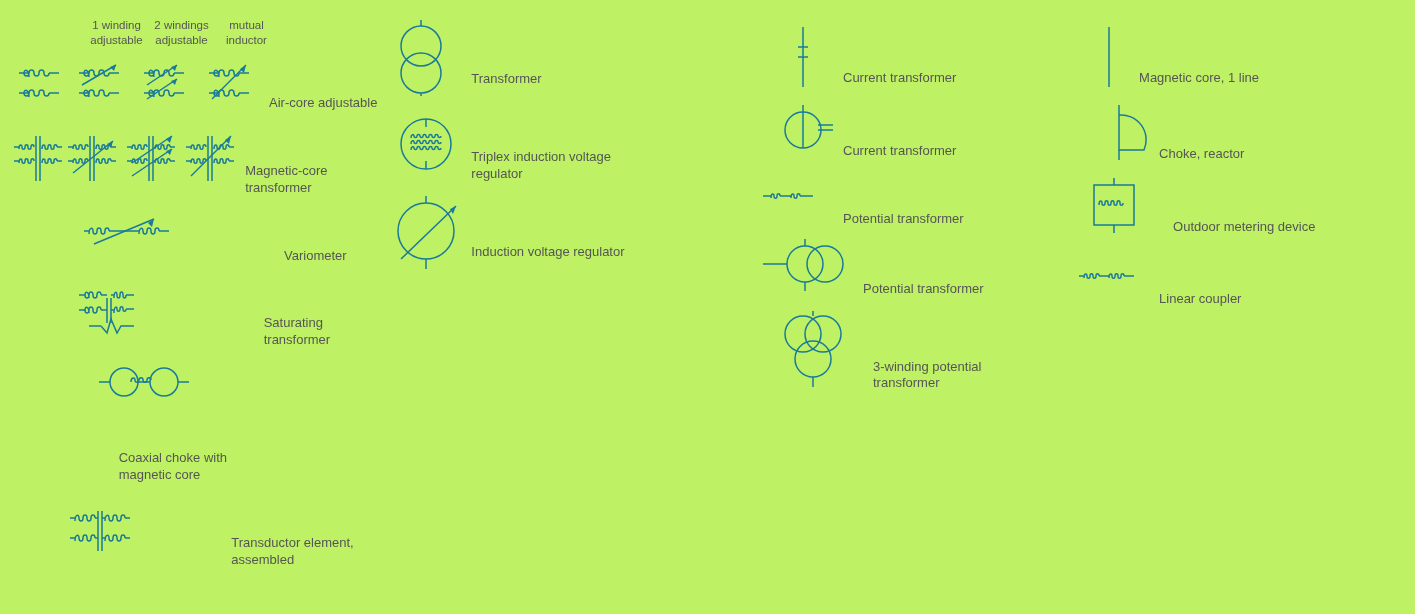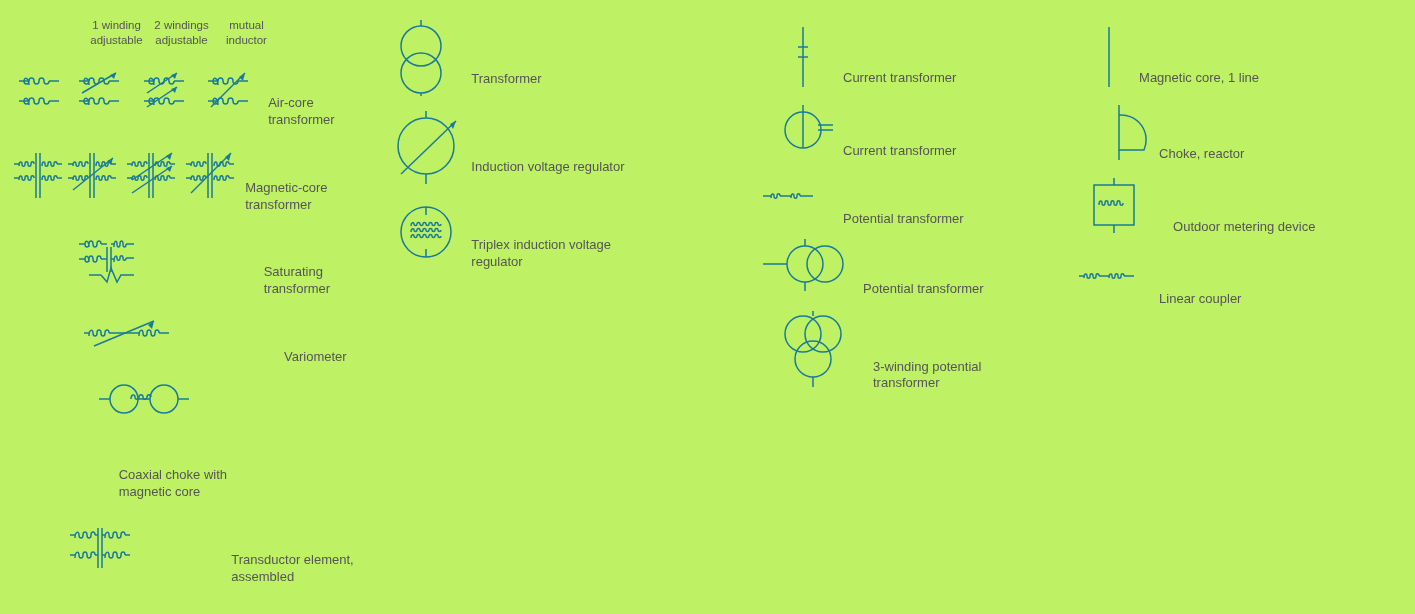--- a/index.html
+++ b/index.html
@@ -118,21 +118,21 @@
         <path d="M15,40 C15,32 10,32 10,36 C10,40 15,40 15,36 C15,32 20,32 20,36 C20,40 25,40 25,36 C25,32 30,32 30,36 C30,40 35,40 35,36" fill="none" stroke="#1a7a9a" stroke-width="1.5"></path>
         <path d="M15,20 C15,12 10,12 10,16 C10,20 15,20 15,16 C15,12 20,12 20,16 C20,20 25,20 25,16 C25,12 30,12 30,16 C30,20 35,20 35,16" fill="none" stroke="#1a7a9a" stroke-width="1.5"></path>
         <line x1="5" y1="36" x2="15" y2="36" stroke="#1a7a9a" stroke-width="1.5"></line>
         <line x1="35" y1="36" x2="45" y2="36" stroke="#1a7a9a" stroke-width="1.5"></line>
         <line x1="5" y1="16" x2="15" y2="16" stroke="#1a7a9a" stroke-width="1.5"></line>
         <line x1="35" y1="16" x2="45" y2="16" stroke="#1a7a9a" stroke-width="1.5"></line>
 
         <line x1="8" y1="42" x2="42" y2="8" stroke="#1a7a9a" stroke-width="1.5"></line>
         <polygon points="42,8 36,12 40,16" fill="#1a7a9a"></polygon>
       </svg>
-      <div class="symbol-label">Air-core transformer</div>
+      <div class="symbol-label">Air-core adjustable</div>
     </div>
 
     <div class="symbol-row">
 
       <svg width="60" height="55">
 
         <line x1="22" y1="5" x2="22" y2="50" stroke="#1a7a9a" stroke-width="1.5"></line>
         <line x1="26" y1="5" x2="26" y2="50" stroke="#1a7a9a" stroke-width="1.5"></line>
 
         <path d="M5,18 C5,13 8,13 8,16 C8,19 11,19 11,16 C11,13 14,13 14,16 C14,19 17,19 17,16 C17,13 20,13 20,16" fill="none" stroke="#1a7a9a" stroke-width="1.5"></path>
@@ -189,20 +189,38 @@
         <line x1="0" y1="16" x2="5" y2="16" stroke="#1a7a9a" stroke-width="1.5"></line>
         <line x1="0" y1="30" x2="5" y2="30" stroke="#1a7a9a" stroke-width="1.5"></line>
         <line x1="43" y1="16" x2="48" y2="16" stroke="#1a7a9a" stroke-width="1.5"></line>
         <line x1="43" y1="30" x2="48" y2="30" stroke="#1a7a9a" stroke-width="1.5"></line>
         <line x1="5" y1="45" x2="45" y2="5" stroke="#1a7a9a" stroke-width="1.5"></line>
         <polygon points="45,5 39,9 43,13" fill="#1a7a9a"></polygon>
       </svg>
       <div class="symbol-label">Magnetic-core transformer</div>
     </div>
 
+    <div class="symbol-row" style="margin-top:6px;">
+      <div style="width:70px"></div>
+      <svg width="200" height="50">
+
+        <path d="M5,25 C5,18 9,18 9,22 C9,26 13,26 13,22 C13,18 17,18 17,22 C17,26 21,26 21,22 C21,18 25,18 25,22" fill="none" stroke="#1a7a9a" stroke-width="1.5"></path>
+
+        <path d="M55,25 C55,18 59,18 59,22 C59,26 63,26 63,22 C63,18 67,18 67,22 C67,26 71,26 71,22 C71,18 75,18 75,22" fill="none" stroke="#1a7a9a" stroke-width="1.5"></path>
+
+        <line x1="0" y1="22" x2="5" y2="22" stroke="#1a7a9a" stroke-width="1.5"></line>
+        <line x1="25" y1="22" x2="55" y2="22" stroke="#1a7a9a" stroke-width="1.5"></line>
+        <line x1="75" y1="22" x2="85" y2="22" stroke="#1a7a9a" stroke-width="1.5"></line>
+
+        <line x1="10" y1="35" x2="70" y2="10" stroke="#1a7a9a" stroke-width="1.5"></line>
+        <polygon points="70,10 64,14 68,18" fill="#1a7a9a"></polygon>
+      </svg>
+      <div class="symbol-label">Variometer</div>
+    </div>
+
     <div class="symbol-row" style="margin-top:8px;">
       <div style="width:70px"></div>
       <svg width="200" height="65">
 
         <path d="M10,35 C10,28 6,28 6,32 C6,36 10,36 10,32 C10,28 14,28 14,32 C14,36 18,36 18,32 C18,28 22,28 22,32" fill="none" stroke="#1a7a9a" stroke-width="1.5"></path>
 
         <line x1="28" y1="20" x2="28" y2="45" stroke="#1a7a9a" stroke-width="1.5"></line>
         <line x1="32" y1="20" x2="32" y2="45" stroke="#1a7a9a" stroke-width="1.5"></line>
 
         <path d="M35,35 C35,28 38,28 38,31 C38,34 41,34 41,31 C41,28 44,28 44,31 C44,34 47,34 47,31" fill="none" stroke="#1a7a9a" stroke-width="1.5"></path>
@@ -217,38 +235,20 @@
         <line x1="22" y1="17" x2="28" y2="17" stroke="#1a7a9a" stroke-width="1.5"></line>
         <line x1="32" y1="17" x2="35" y2="17" stroke="#1a7a9a" stroke-width="1.5"></line>
 
         <path d="M35,20 C35,13 38,13 38,17 C38,21 41,21 41,17 C41,13 44,13 44,17 C44,21 47,21 47,17" fill="none" stroke="#1a7a9a" stroke-width="1.5"></path>
         <line x1="47" y1="17" x2="55" y2="17" stroke="#1a7a9a" stroke-width="1.5"></line>
 
         <line x1="10" y1="48" x2="22" y2="48" stroke="#1a7a9a" stroke-width="1.5"></line>
         <path d="M22,48 L28,55 L32,41 L38,55 L42,48 L55,48" fill="none" stroke="#1a7a9a" stroke-width="1.5"></path>
       </svg>
       <div class="symbol-label">Saturating transformer</div>
-    </div>
-
-    <div class="symbol-row" style="margin-top:6px;">
-      <div style="width:70px"></div>
-      <svg width="200" height="50">
-
-        <path d="M5,25 C5,18 9,18 9,22 C9,26 13,26 13,22 C13,18 17,18 17,22 C17,26 21,26 21,22 C21,18 25,18 25,22" fill="none" stroke="#1a7a9a" stroke-width="1.5"></path>
-
-        <path d="M55,25 C55,18 59,18 59,22 C59,26 63,26 63,22 C63,18 67,18 67,22 C67,26 71,26 71,22 C71,18 75,18 75,22" fill="none" stroke="#1a7a9a" stroke-width="1.5"></path>
-
-        <line x1="0" y1="22" x2="5" y2="22" stroke="#1a7a9a" stroke-width="1.5"></line>
-        <line x1="25" y1="22" x2="55" y2="22" stroke="#1a7a9a" stroke-width="1.5"></line>
-        <line x1="75" y1="22" x2="85" y2="22" stroke="#1a7a9a" stroke-width="1.5"></line>
-
-        <line x1="10" y1="35" x2="70" y2="10" stroke="#1a7a9a" stroke-width="1.5"></line>
-        <polygon points="70,10 64,14 68,18" fill="#1a7a9a"></polygon>
-      </svg>
-      <div class="symbol-label">Variometer</div>
     </div>
 
     <div class="symbol-row" style="margin-top:6px;flex-direction:column;">
       <div style="width:70px"></div>
       <svg width="200" height="50">
 
         <circle cx="25" cy="25" r="14" fill="none" stroke="#1a7a9a" stroke-width="1.5"></circle>
 
         <path d="M32,25 C32,20 36,20 36,23 C36,26 40,26 40,23 C40,20 44,20 44,23 C44,26 48,26 48,23 C48,20 52,20 52,23" fill="none" stroke="#1a7a9a" stroke-width="1.5"></path>
 
@@ -298,43 +298,43 @@
         <line x1="30" y1="8" x2="30" y2="2" stroke="#1a7a9a" stroke-width="1.5"></line>
         <line x1="30" y1="75" x2="30" y2="78" stroke="#1a7a9a" stroke-width="1.5"></line>
       </svg>
       <div class="symbol-label">Transformer</div>
     </div>
 
 
 
 
     <div class="symbol-row">
-      <svg width="80" height="80">
-        <circle cx="35" cy="40" r="28" fill="none" stroke="#1a7a9a" stroke-width="1.5"></circle>
-
-        <line x1="10" y1="68" x2="65" y2="15" stroke="#1a7a9a" stroke-width="1.5"></line>
-        <polygon points="65,15 59,18 62,23" fill="#1a7a9a"></polygon>
-
-        <line x1="35" y1="12" x2="35" y2="5" stroke="#1a7a9a" stroke-width="1.5"></line>
-        <line x1="35" y1="68" x2="35" y2="78" stroke="#1a7a9a" stroke-width="1.5"></line>
-      </svg>
-      <div class="symbol-label">Induction voltage regulator</div>
-    </div>
-
-    <div class="symbol-row">
       <svg width="80" height="65">
         <circle cx="35" cy="32" r="25" fill="none" stroke="#1a7a9a" stroke-width="1.5"></circle>
 
         <path d="M20,26 C20,22 23,22 23,24 C23,26 26,26 26,24 C26,22 29,22 29,24 C29,26 32,26 32,24 C32,22 35,22 35,24 C35,26 38,26 38,24 C38,22 41,22 41,24 C41,26 44,26 44,24 C44,22 47,22 47,24 C47,26 50,26 50,24" fill="none" stroke="#1a7a9a" stroke-width="1.5"></path>
         <path d="M20,32 C20,28 23,28 23,30 C23,32 26,32 26,30 C26,28 29,28 29,30 C29,32 32,32 32,30 C32,28 35,28 35,30 C35,32 38,32 38,30 C38,28 41,28 41,30 C41,32 44,32 44,30 C44,28 47,28 47,30 C47,32 50,32 50,30" fill="none" stroke="#1a7a9a" stroke-width="1.5"></path>
         <path d="M20,38 C20,34 23,34 23,36 C23,38 26,38 26,36 C26,34 29,34 29,36 C29,38 32,38 32,36 C32,34 35,34 35,36 C35,38 38,38 38,36 C38,34 41,34 41,36 C41,38 44,38 44,36 C44,34 47,34 47,36 C47,38 50,38 50,36" fill="none" stroke="#1a7a9a" stroke-width="1.5"></path>
         <line x1="35" y1="7" x2="35" y2="15" stroke="#1a7a9a" stroke-width="1.5"></line>
         <line x1="35" y1="49" x2="35" y2="57" stroke="#1a7a9a" stroke-width="1.5"></line>
       </svg>
       <div class="symbol-label">Triplex induction voltage regulator</div>
+    </div>
+
+    <div class="symbol-row">
+      <svg width="80" height="80">
+        <circle cx="35" cy="40" r="28" fill="none" stroke="#1a7a9a" stroke-width="1.5"></circle>
+
+        <line x1="10" y1="68" x2="65" y2="15" stroke="#1a7a9a" stroke-width="1.5"></line>
+        <polygon points="65,15 59,18 62,23" fill="#1a7a9a"></polygon>
+
+        <line x1="35" y1="12" x2="35" y2="5" stroke="#1a7a9a" stroke-width="1.5"></line>
+        <line x1="35" y1="68" x2="35" y2="78" stroke="#1a7a9a" stroke-width="1.5"></line>
+      </svg>
+      <div class="symbol-label">Induction voltage regulator</div>
     </div>
   </div>
 
   <div class="right-section">
     <div style="display:flex; flex-direction: row; width:100%;">
 
       <div style="width:320px; padding: 4px;">
 
         <div class="symbol-row">
           <svg width="80" height="70">

